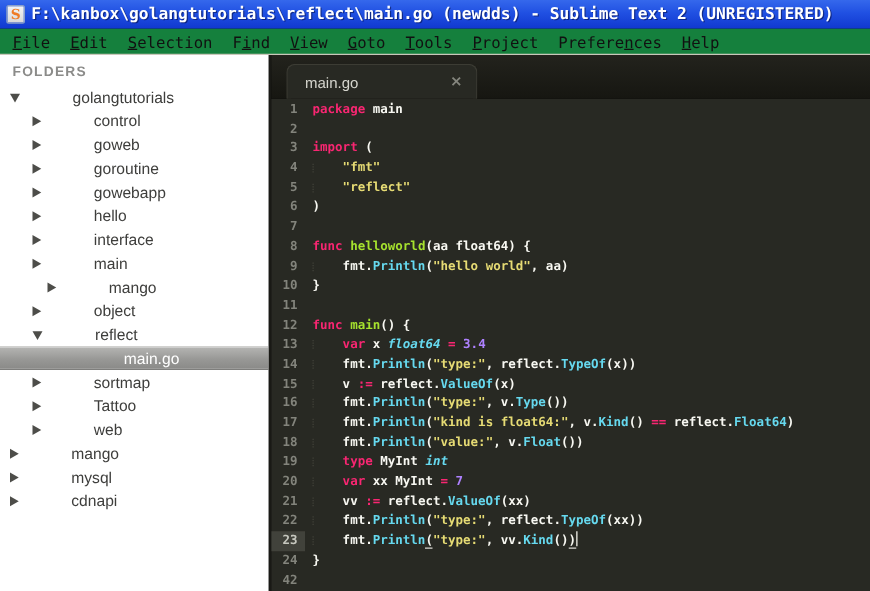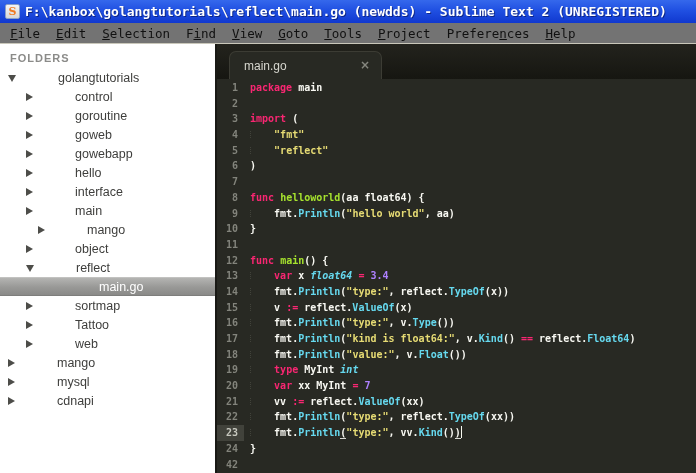--- a/index.html
+++ b/index.html
@@ -11,21 +11,21 @@
   
   .titlebar { height:23px; background:linear-gradient(180deg,#3568ec 0%,#2050e2 45%,#1038cf 100%);
     display:flex; align-items:center; padding-left:5px; flex:0 0 auto; }
   .win-icon { width:15px; height:15px; background:linear-gradient(180deg,#f4f4f4,#d8d8d8);
     border:1px solid #8aa0c8; display:flex; align-items:center; justify-content:center;
     font:bold 11px "DejaVu Serif", serif; color:#ef7b24; margin-right:5px; border-radius:2px; }
   .title-text { color:#fff; font:bold 13px "DejaVu Sans Mono", monospace; white-space:nowrap;
     text-shadow:1px 1px 0 rgba(0,0,30,.45); letter-spacing:0; }
 
   
-  .menubar { height:21px; background:#737373; border-bottom:1px solid #c9c7ba;
+  .menubar { height:21px; background:#15803d; border-bottom:1px solid #c9c7ba;
     display:flex; align-items:center; padding-left:2px; flex:0 0 auto;
     font:12.5px "DejaVu Sans Mono", monospace; color:#111; }
   .menu-item { padding:1px 8px; cursor:default; }
   .menu-item u { text-decoration:underline; }
 
   
   .main { flex:1; display:flex; min-height:0; }
 
   
   .sidebar { width:215px; background:#ffffff; flex:0 0 auto; overflow:hidden;
@@ -106,25 +106,25 @@
           <div class="tree-row" style="padding-left: 8px;">
             <span class="arrow expanded"></span>
             <span class="tree-label">golangtutorials</span>
           </div>
           <div class="tree-row" style="padding-left: 26px;">
             <span class="arrow collapsed"></span>
             <span class="tree-label">control</span>
           </div>
           <div class="tree-row" style="padding-left: 26px;">
             <span class="arrow collapsed"></span>
+            <span class="tree-label">goweb</span>
+          </div>
+          <div class="tree-row" style="padding-left: 26px;">
+            <span class="arrow collapsed"></span>
             <span class="tree-label">goroutine</span>
-          </div>
-          <div class="tree-row" style="padding-left: 26px;">
-            <span class="arrow collapsed"></span>
-            <span class="tree-label">goweb</span>
           </div>
           <div class="tree-row" style="padding-left: 26px;">
             <span class="arrow collapsed"></span>
             <span class="tree-label">gowebapp</span>
           </div>
           <div class="tree-row" style="padding-left: 26px;">
             <span class="arrow collapsed"></span>
             <span class="tree-label">hello</span>
           </div>
           <div class="tree-row" style="padding-left: 26px;">

